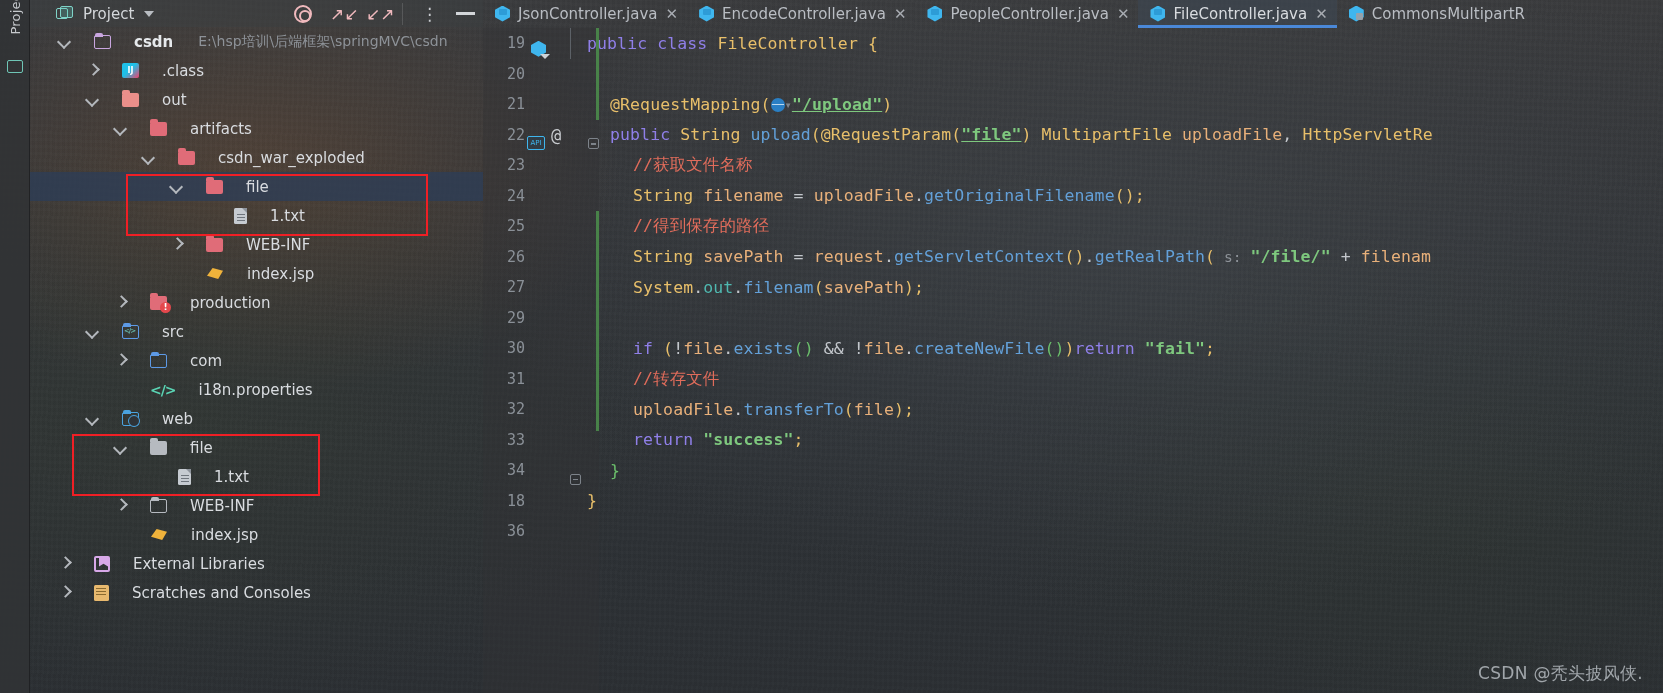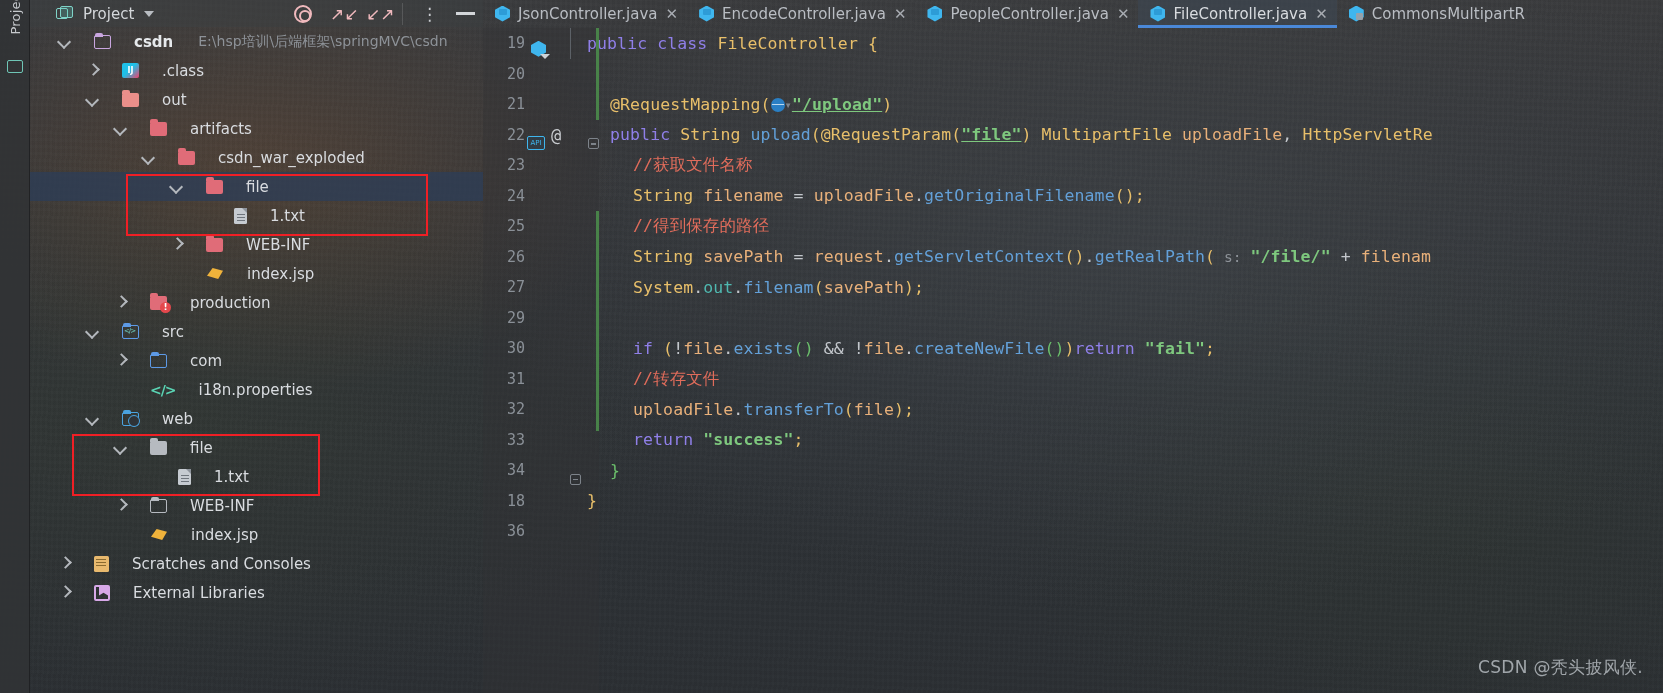--- a/index.html
+++ b/index.html
@@ -314,21 +314,21 @@
 
   .caret{
     display:inline-block; width:2px; height:20px; background:#5d9ae6; vertical-align:-4px;
   }
 
   .change-mark{
     position:absolute; left:113px; width:2.5px; background:#4c8f4c; opacity:.85;
   }
 
   .watermark{
-    position:absolute; right:20px; bottom:14px; z-index:10;
+    position:absolute; right:20px; bottom:8px; z-index:10;
     color:rgba(205,210,216,0.72); font-size:17px;
     font-family:"DejaVu Sans", sans-serif;
     letter-spacing:.3px;
   }
 </style>
 </head>
 <body>
 
 <div id="app">
 
@@ -464,28 +464,28 @@
         </div>
         <div class="row">
           <span style="display:inline-block;width:68px;flex:0 0 68px"></span>
           <span class="arrow"></span>
           <span class="ico jspico"></span>
           <span class="label">index.jsp</span>
         </div>
         <div class="row">
           <span style="display:inline-block;width:12px;flex:0 0 12px"></span>
           <span class="arrow right"></span>
+          <span class="ico libico"></span>
+          <span class="label">External Libraries</span>
+        </div>
+        <div class="row">
+          <span style="display:inline-block;width:12px;flex:0 0 12px"></span>
+          <span class="arrow right"></span>
           <span class="ico scratchico"></span>
           <span class="label">Scratches and Consoles</span>
-        </div>
-        <div class="row">
-          <span style="display:inline-block;width:12px;flex:0 0 12px"></span>
-          <span class="arrow right"></span>
-          <span class="ico libico"></span>
-          <span class="label">External Libraries</span>
         </div>
       </div>
 
     <div class="hl-box" style="left:96px; top:174px; width:302px; height:62px;"></div>
     <div class="hl-box" style="left:42px; top:434px; width:248px; height:62px;"></div>
   </div>
 
   <div class="editor-wrap">
     <div class="tabbar" id="tabbar">
         <div class="tab">

